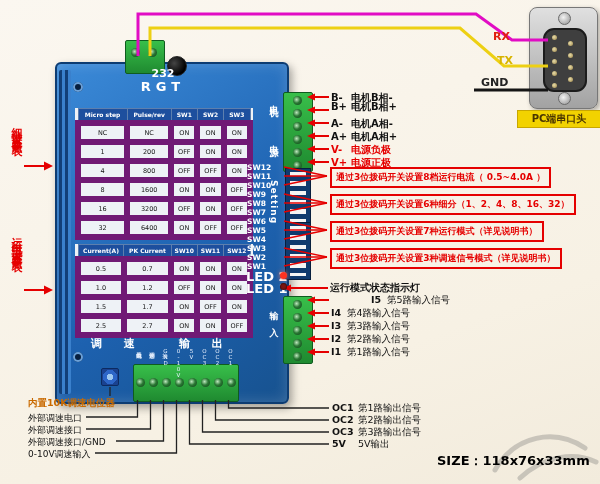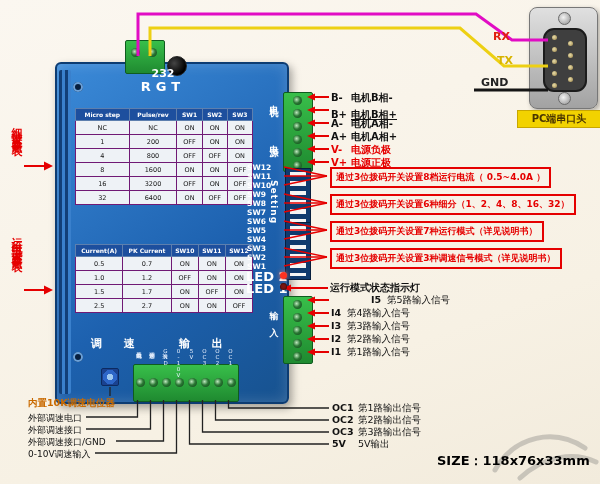--- a/index.html
+++ b/index.html
@@ -30,21 +30,21 @@
 
   .dip{position:absolute;left:228px;width:24px;height:56px;background:#0f3a6e;border:1px solid #081f3d;}
   .dip-stripes{position:absolute;left:4px;right:4px;top:3px;bottom:3px;
                background:repeating-linear-gradient(180deg,#f4f4f4 0 4.5px,rgba(0,0,0,0) 4.5px 9.3px);}
 
   .pot{position:absolute;left:44px;top:304px;width:16px;height:16px;border-radius:2px;border:1px solid #0d2a60;
        background:radial-gradient(circle at 50% 50%,#9ec8f0 0 3px,#2d66c8 3px 7px,#1a4290 7px);}
 
   .tbl{position:absolute;border-collapse:collapse;background:#eef2f6;color:#141414;}
   .tbl th{background:#1d4f9e;color:#fff;font-weight:bold;font-size:6px;padding:2px 1px;border:1px solid #5d7fae;}
-  .tbl td{font-size:6.5px;padding:0 1px;height:13px;border:1px solid #701a75;text-align:center;}
+  .tbl td{font-size:6.5px;padding:0 1px;height:13px;border:6px solid #701a75;text-align:center;}
   .tbl1{left:18px;top:44px;width:178px;}
   .tbl2{left:18px;top:180px;width:178px;}
 
   .sec-v{position:absolute;writing-mode:vertical-rl;text-orientation:upright;color:#fff;font-size:9px;font-weight:bold;letter-spacing:3px;}
   .sec-motor{left:210px;top:34px;}
   .sec-power{left:210px;top:74px;}
   .sec-input{left:210px;top:240px;}
   .sec-setting{position:absolute;left:212px;top:116px;writing-mode:vertical-rl;color:#fff;font-size:9px;font-weight:bold;letter-spacing:1px;}
   .sec-h{position:absolute;color:#fff;font-size:11px;font-weight:bold;letter-spacing:9px;}
   .sec-speed{left:34px;top:272px;}
@@ -360,21 +360,21 @@
 
     <g>
       <path d="M495,470 C515,435 555,428 585,448 M520,478 C545,455 575,452 596,462" stroke="#666" stroke-width="5" opacity="0.3" fill="none" stroke-linecap="round"></path>
     </g>
   </svg>
 
   <div class="v-label" style="left:8px;top:118px;">细分设置参照表</div>
   <div class="v-label" style="left:8px;top:228px;">运行电流设置参照表</div>
 
   <div class="note pwr-note" style="top:91px;"><span class="pin">B-</span><span>电机B相-</span></div>
-  <div class="note pwr-note" style="top:108px;text-decoration:underline;"><span class="pin">B+</span><span>电机B相+</span></div>
+  <div class="note pwr-note" style="top:100px;"><span class="pin">B+</span><span>电机B相+</span></div>
   <div class="note pwr-note" style="top:117px;"><span class="pin">A-</span><span>电机A相-</span></div>
   <div class="note pwr-note" style="top:130px;"><span class="pin">A+</span><span>电机A相+</span></div>
   <div class="note pwr-note red" style="top:143px;"><span class="pin">V-</span><span>电源负极</span></div>
   <div class="note pwr-note red" style="top:156px;"><span class="pin">V+</span><span>电源正极</span></div>
 
   <span class="note sw-label" style="top:163px;">SW12</span>
   <span class="note sw-label" style="top:172px;">SW11</span>
   <span class="note sw-label" style="top:181px;">SW10</span>
   <span class="note sw-label" style="top:190px;">SW9</span>
   <span class="note sw-label" style="top:199px;">SW8</span>

